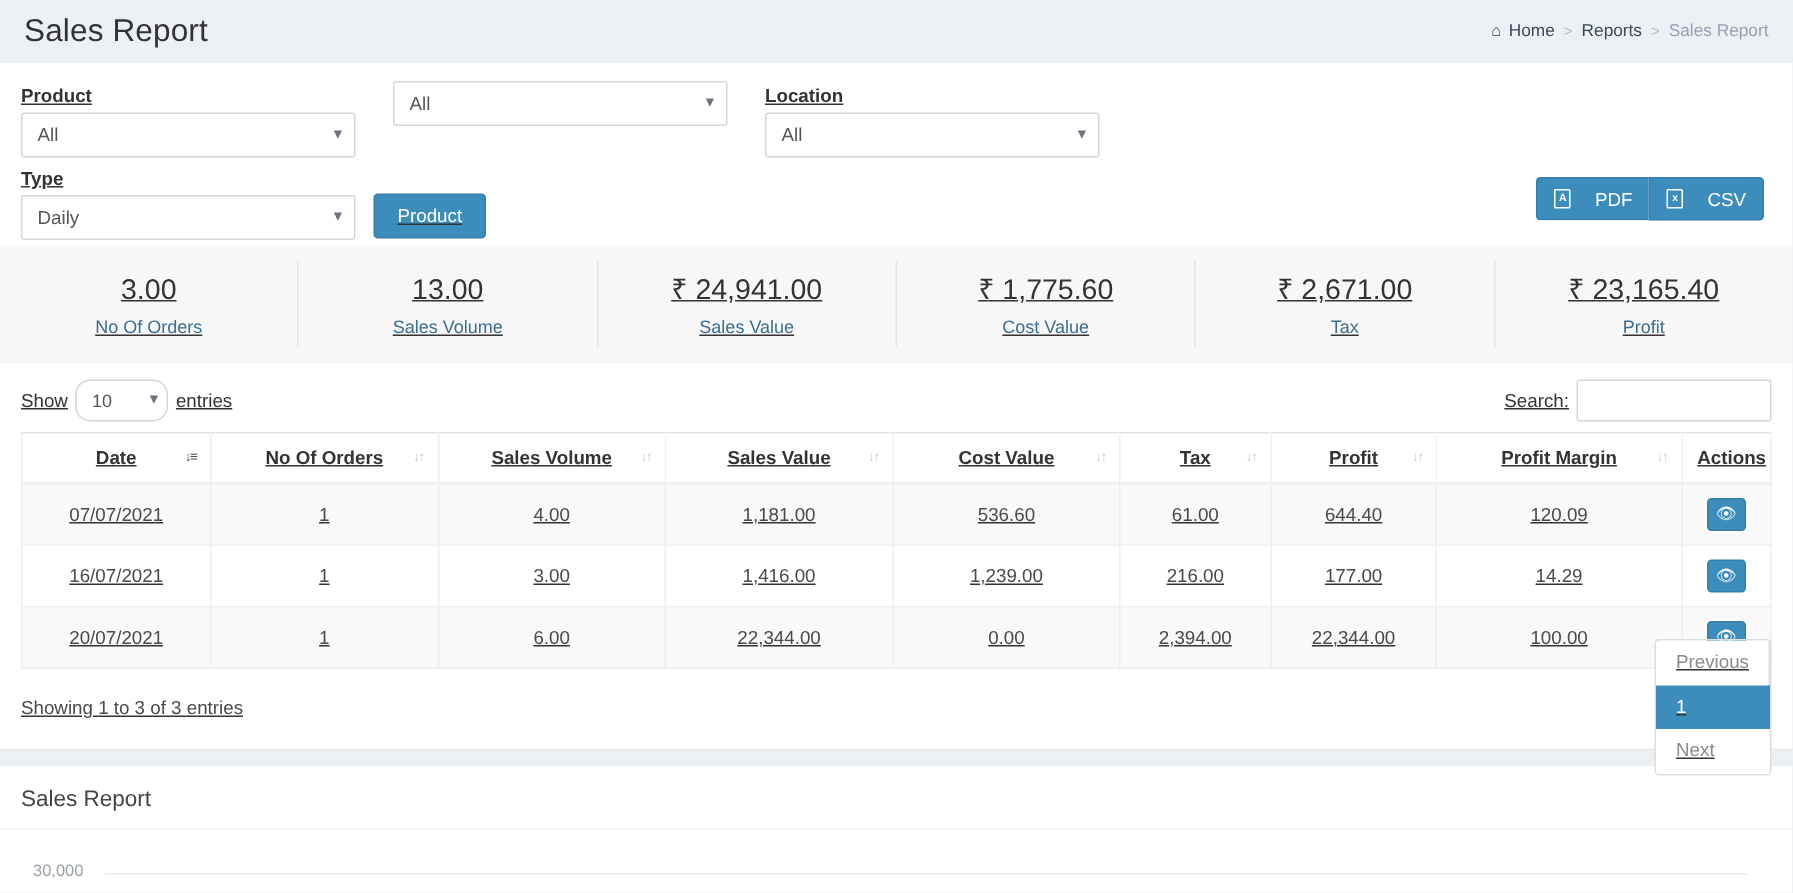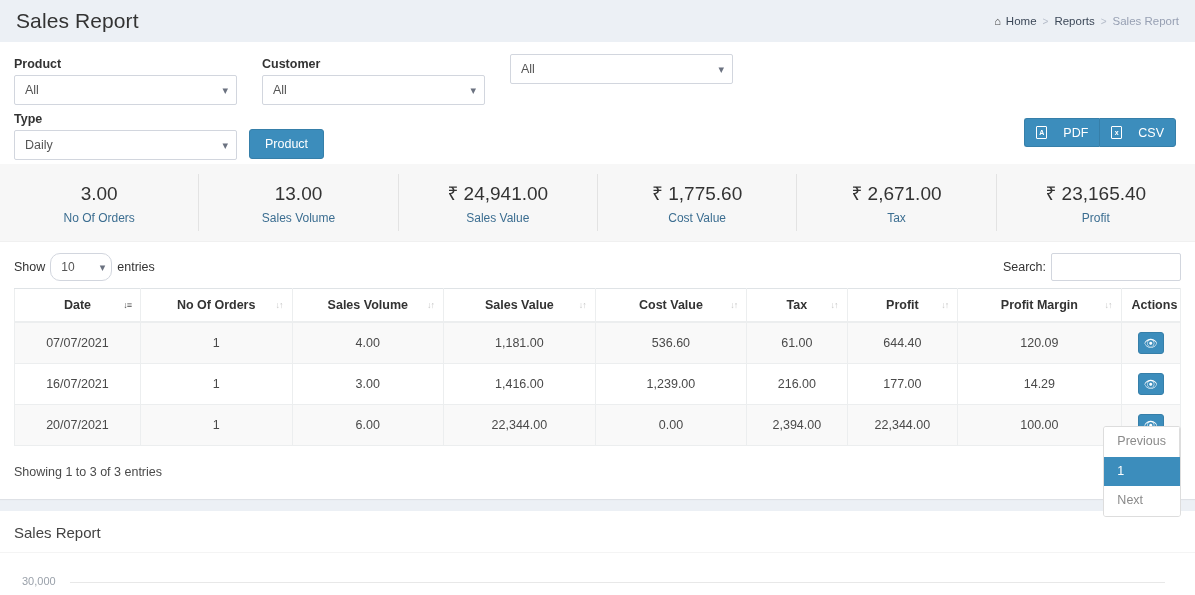--- a/index.html
+++ b/index.html
@@ -50,20 +50,21 @@
     font-size: 10px;
   }
   .breadcrumb .current { color: #97a0b3; }
 
   
   .box {
     background: #fff;
     border-top: 2px solid #fff;
     margin: 0 0 12px 0;
     box-shadow: 0 1px 1px rgba(0,0,0,.06);
+    text-decoration: underline;
   }
 
   
   .filter-panel {
     background: #fff;
     padding: 10px 14px 14px 14px;
     position: relative;
     height: 120px;
   }
   .field-row {
@@ -384,30 +385,30 @@
         <label class="field-label">Product</label>
         <div class="select-wrap">
           <select class="form-select">
             <option>All</option>
           </select>
           <span class="select-caret">▾</span>
         </div>
       </div>
 
       <div class="field">
-        <label class="field-label">Customer</label>
         <div class="select-wrap">
           <select class="form-select">
             <option>All</option>
           </select>
           <span class="select-caret">▾</span>
         </div>
       </div>
 
       <div class="field">
+        <label class="field-label">Location</label>
         <div class="select-wrap">
           <select class="form-select">
             <option>All</option>
           </select>
           <span class="select-caret">▾</span>
         </div>
       </div>
 
     </div>
 

